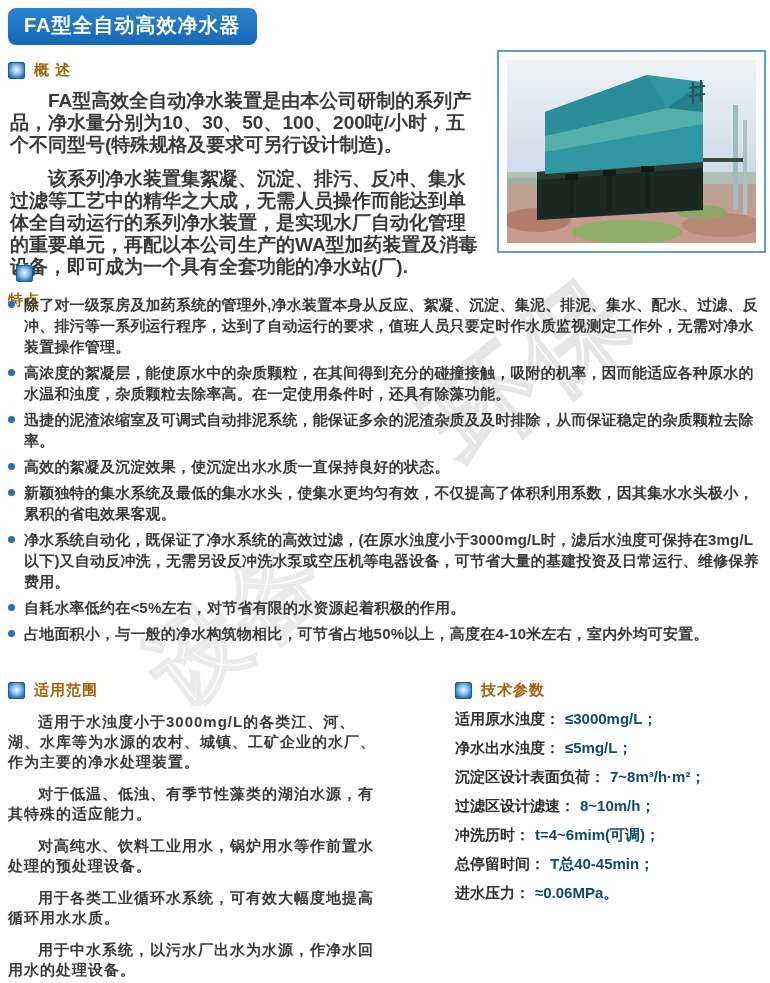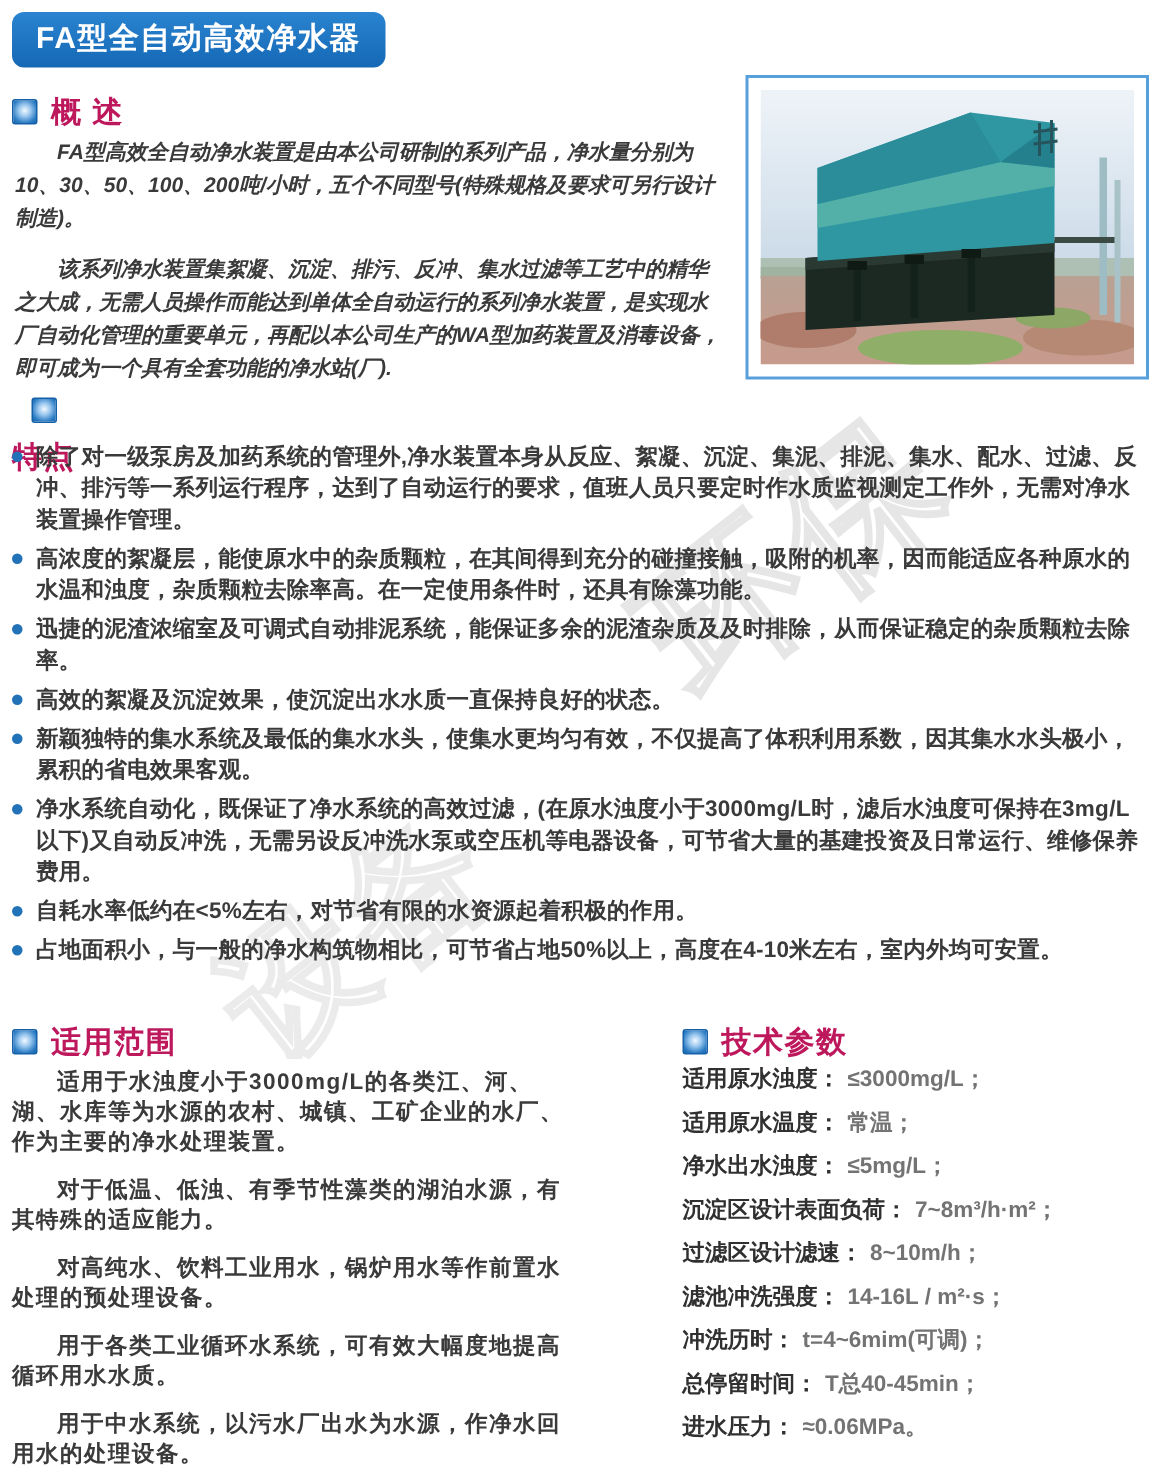--- a/index.html
+++ b/index.html
@@ -15,23 +15,23 @@
     color:#ffffff;font-size:20px;font-weight:700;letter-spacing:1px;
     padding:4px 16px 6px 16px;border-radius:8px;
   }
   
   .sec-header{position:absolute;display:flex;align-items:center;gap:9px;}
   .sec-icon{
     width:15px;height:15px;flex:0 0 15px;
     background:radial-gradient(circle at 50% 45%, #f2f9ff 0%, #9cc8ef 35%, #2b7cc4 75%, #1a67ad 100%);
     border:1px solid #1560a6;border-radius:2px;
   }
-  .sec-title{color:#be185d;font-size:20px;font-weight:700;letter-spacing:1px;}
+  .sec-title{color:#a16207;font-size:15px;font-weight:700;letter-spacing:1px;}
   
-  .overview-text{position:absolute;left:10px;top:90px;width:472px;font-size:14px;line-height:22px;font-weight:600;font-style:italic;}
+  .overview-text{position:absolute;left:10px;top:90px;width:472px;font-size:19px;line-height:22px;font-weight:600;}
   .overview-text p{margin:0 0 12px 0;text-indent:2em;}
   
   .photo-frame{
     position:absolute;left:497px;top:50px;width:249px;height:183px;
     border:2px solid #58a0dc;background:#ffffff;padding:8px;
   }
   .photo-frame svg{display:block;}
   
   .features-list{position:absolute;left:8px;top:294px;width:758px;margin:0;padding:0;list-style:none;}
   .features-list li{
@@ -41,21 +41,21 @@
   .bullet-dot{
     position:absolute;left:0;top:7px;width:7px;height:7px;border-radius:50%;
     background:#2272b8;
   }
   
   .application-text{position:absolute;left:8px;top:712px;width:372px;font-size:15px;line-height:20px;font-weight:600;}
   .application-text p{margin:0 0 12px 0;text-indent:2em;letter-spacing:1px;}
   .params-list{position:absolute;left:455px;top:710px;width:312px;}
   .param-row{height:29px;font-size:15px;}
   .param-label{font-weight:700;color:#303030;}
-  .param-value{font-weight:600;color:#737373;margin-left:5px;text-align:center;}
+  .param-value{font-weight:600;color:#0c4a6e;margin-left:5px;text-align:center;}
   
   .watermark{
     position:absolute;color:transparent;
     -webkit-text-stroke:2px rgba(190,190,190,0.38);
     font-weight:700;pointer-events:none;user-select:none;z-index:5;
   }
   .wm1{left:420px;top:300px;font-size:105px;transform:rotate(-38deg);letter-spacing:6px;}
   .wm2{left:140px;top:560px;font-size:95px;transform:rotate(-38deg);letter-spacing:4px;opacity:.8;}
   .content-layer{position:relative;z-index:10;}
 </style>
@@ -158,23 +158,21 @@
     <p>用于中水系统，以污水厂出水为水源，作净水回用水的处理设备。</p>
   </div>
 
   <div class="sec-header" style="left:455px;top:681px;">
     <span class="sec-icon"></span>
     <span class="sec-title">技术参数</span>
   </div>
 
   <div class="params-list">
     <div class="param-row"><span class="param-label">适用原水浊度：</span><span class="param-value">≤3000mg/L；</span></div>
-    <div class="param-row"><span class="param-label">适用原水温度：</span><span class="param-value">常温；</span></div>
     <div class="param-row"><span class="param-label">净水出水浊度：</span><span class="param-value">≤5mg/L；</span></div>
     <div class="param-row"><span class="param-label">沉淀区设计表面负荷：</span><span class="param-value">7~8m³/h·m²；</span></div>
     <div class="param-row"><span class="param-label">过滤区设计滤速：</span><span class="param-value">8~10m/h；</span></div>
-    <div class="param-row"><span class="param-label">滤池冲洗强度：</span><span class="param-value">14-16L / m²·s；</span></div>
     <div class="param-row"><span class="param-label">冲洗历时：</span><span class="param-value">t=4~6mim(可调)；</span></div>
     <div class="param-row"><span class="param-label">总停留时间：</span><span class="param-value">T总40-45min；</span></div>
     <div class="param-row"><span class="param-label">进水压力：</span><span class="param-value">≈0.06MPa。</span></div>
   </div>
 
 </div>
 
 </body></html>

